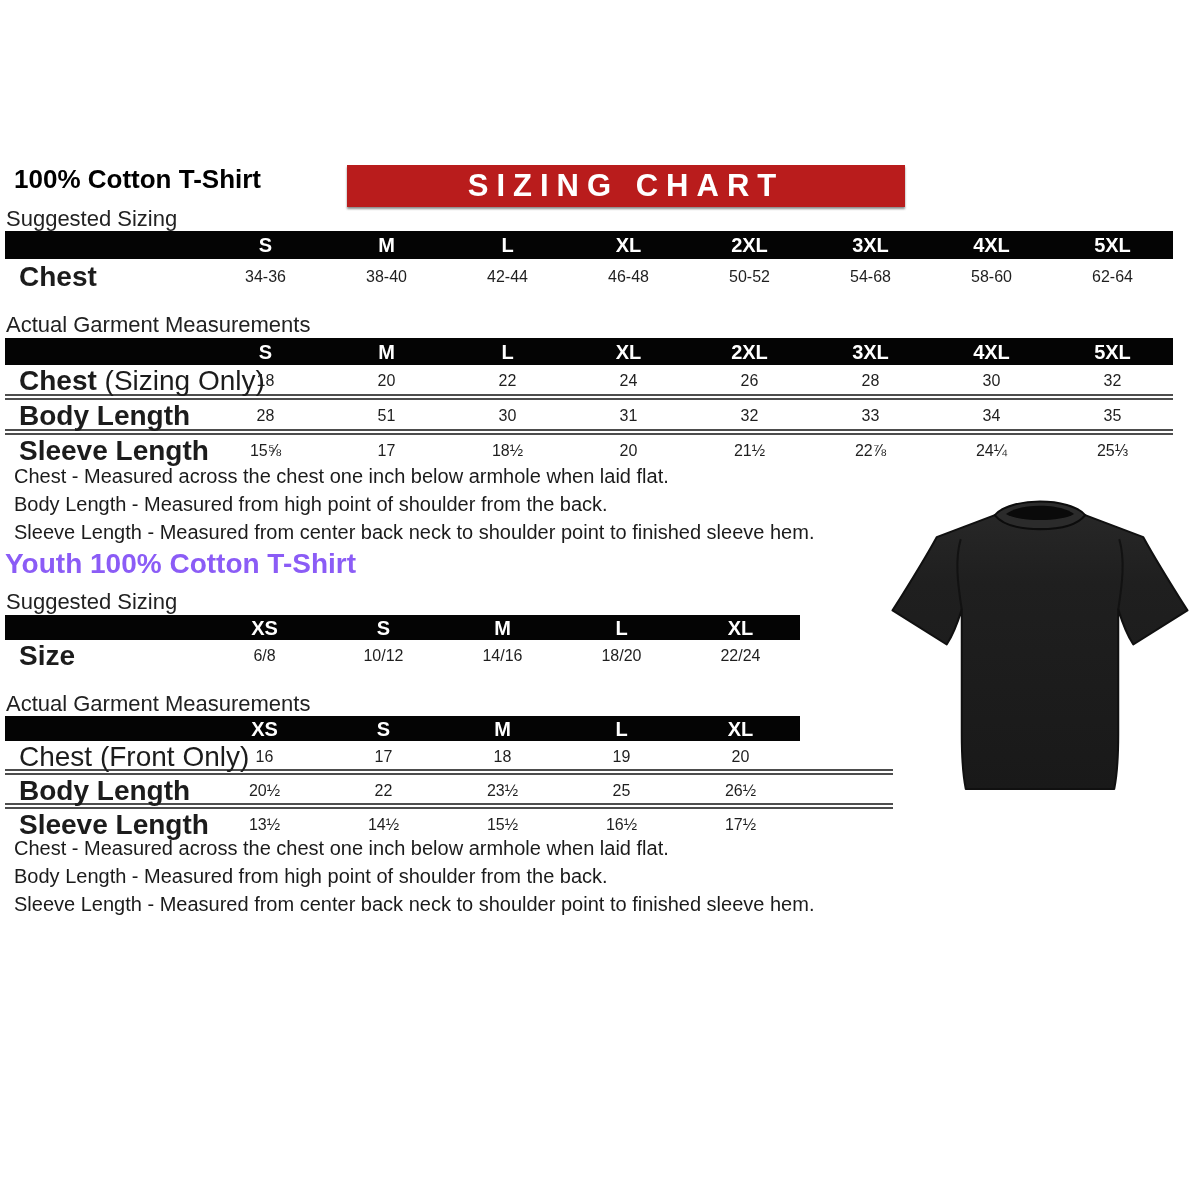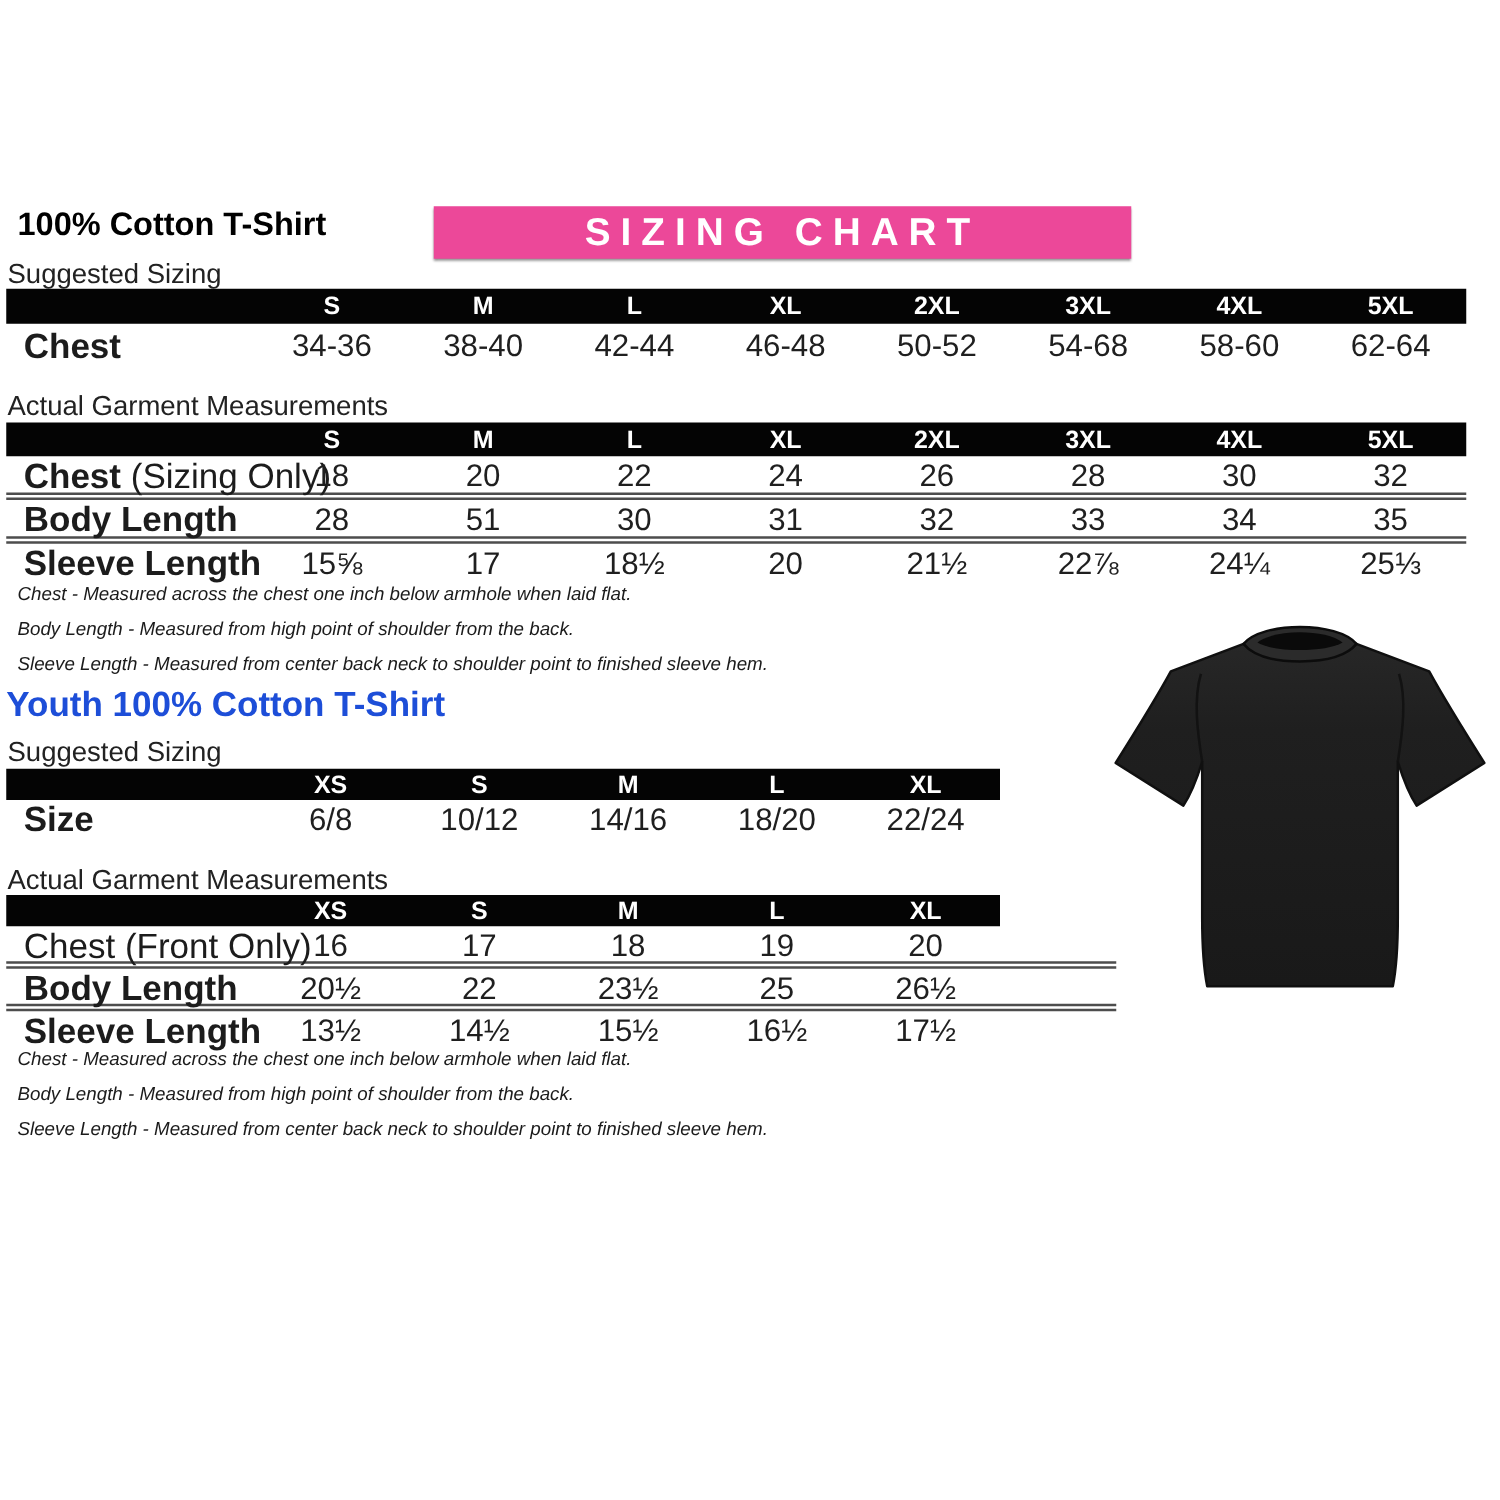--- a/index.html
+++ b/index.html
@@ -4,51 +4,51 @@
 <style>
   html,body{margin:0;padding:0;}
   body{
     width:1200px;height:1200px;position:relative;background:#ffffff;
     font-family:"Liberation Sans",sans-serif;color:#1c1c1c;overflow:hidden;
   }
   .abs{position:absolute;}
 
   
   .page-title{left:14px;top:164px;font-size:26px;font-weight:700;color:#000000;}
-  .banner{left:347px;top:165px;width:558px;height:42px;background:#ec4899;
+  .banner{left:347px;top:165px;width:558px;height:42px;background:#b91c1c;
     display:flex;align-items:center;justify-content:center;box-shadow:0 2px 2px rgba(0,0,0,.45);}
   .banner-text{color:#ffffff;font-weight:700;font-size:31px;letter-spacing:8px;white-space:nowrap;}
   .sec-label{font-size:22px;color:#222222;}
-  .youth-title{left:5px;top:548px;font-size:28px;font-weight:700;color:#1d4ed8;}
+  .youth-title{left:5px;top:548px;font-size:28px;font-weight:700;color:#8b5cf6;}
 
   
   .tbl{position:absolute;}
   .trow{display:grid;align-items:center;}
   .adult-t .trow{grid-template-columns:200px repeat(8,121px);width:1168px;}
   .youth-t .trow{grid-template-columns:200px repeat(5,119px);width:795px;}
   .thead{background:#040404;}
   #t1 .thead{height:28px;}
   #t2 .thead{height:27px;}
   #t3 .thead,#t4 .thead{height:25px;}
   #t1 .data{height:36px;}
   #t2 .data{height:29px;}
   #t3 .data{height:30px;}
   #t4 .data{height:28px;}
   .hcell{color:#ffffff;font-weight:700;font-size:20px;text-align:center;line-height:1;}
-  .dcell{font-size:25px;text-align:center;color:#1f1f1f;}
+  .dcell{font-size:16px;text-align:center;color:#1f1f1f;}
   .lcell{padding-left:14px;font-size:28px;white-space:nowrap;}
   .lb{font-weight:700;}
   .lr{font-weight:400;}
   .divider{height:6px;box-sizing:border-box;border-top:2px solid #4d4d4d;border-bottom:2px solid #4d4d4d;background:#ffffff;}
   .adult-t .divider{width:1168px;}
   .youth-t .divider{width:888px;}
 
   
   .notes{position:absolute;left:14px;}
-  .note-line{font-size:15px;color:#1b1b1b;height:28px;line-height:20px;font-style:italic;}
+  .note-line{font-size:20px;color:#1b1b1b;height:28px;line-height:20px;}
 
   
   .tee-wrap{left:884px;top:489px;width:312px;height:316px;}
   .tee-wrap svg{width:100%;height:100%;display:block;}
 </style>
 </head>
 <body>
 
 <div class="abs page-title">100% Cotton T-Shirt</div>
 <div class="abs banner">

